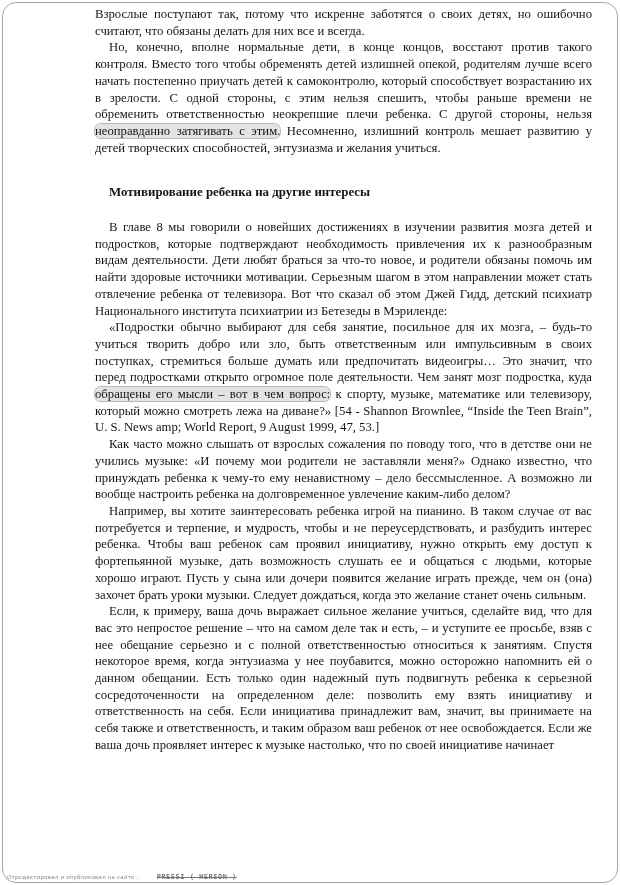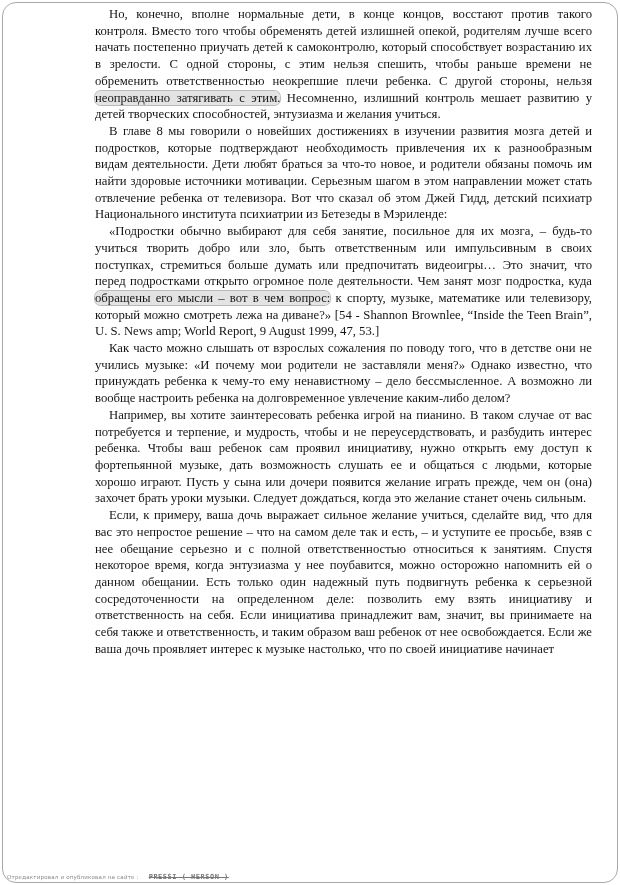--- a/index.html
+++ b/index.html
@@ -40,21 +40,21 @@
     background:#e3e3e3;
     box-shadow:0 0 0 1px #b9b9b9;
     border-radius:6px;
   }
   .watermark {
     position:absolute;
     left:7px;
     bottom:4px;
     display:flex;
     align-items:center;
-    gap:10px;
+    gap:18px;
     color:#8a8a8a;
     white-space:nowrap;
   }
   .wm-text {
     font-size:5.5px;
     font-family:"DejaVu Sans", sans-serif;
     letter-spacing:0.2px;
   }
   .wm-brand {
     font-size:7px;
@@ -64,21 +64,23 @@
     letter-spacing:0.5px;
     text-decoration:line-through;
   }
 </style>
 </head>
 <body>
 
 <div class="page-frame"></div>
 
 <div class="content">
+    <p class="para"><span>Взрослые поступают так, потому что искренне заботятся о своих детях, но ошибочно считают, что обязаны делать для них все и всегда.</span></p>
     <p class="para indent"><span>Но, конечно, вполне нормальные дети, в конце концов, восстают против такого контроля. Вместо того чтобы обременять детей излишней опекой, родителям лучше всего начать постепенно приучать детей к самоконтролю, который способствует возрастанию их в зрелости. С одной стороны, с этим нельзя спешить, чтобы раньше времени не обременить ответственностью неокрепшие плечи ребенка. С другой стороны, нельзя </span><span class="hl">неоправданно затягивать с этим.</span><span> Несомненно, излишний контроль мешает развитию у детей творческих способностей, энтузиазма и желания учиться.</span></p>
+    <h2 class="heading">Мотивирование ребенка на другие интересы</h2>
     <p class="para indent"><span>В главе 8 мы говорили о новейших достижениях в изучении развития мозга детей и подростков, которые подтверждают необходимость привлечения их к разнообразным видам деятельности. Дети любят браться за что-то новое, и родители обязаны помочь им найти здоровые источники мотивации. Серьезным шагом в этом направлении может стать отвлечение ребенка от телевизора. Вот что сказал об этом Джей Гидд, детский психиатр Национального института психиатрии из Бетезеды в Мэриленде:</span></p>
     <p class="para indent"><span>«Подростки обычно выбирают для себя занятие, посильное для их мозга, – будь-то учиться творить добро или зло, быть ответственным или импульсивным в своих поступках, стремиться больше думать или предпочитать видеоигры… Это значит, что перед подростками открыто огромное поле деятельности. Чем занят мозг подростка, куда </span><span class="hl">обращены его мысли – вот в чем вопрос:</span><span> к спорту, музыке, математике или телевизору, который можно смотреть лежа на диване?» [54 - Shannon Brownlee, “Inside the Teen Brain”, U. S. News amp; World Report, 9 August 1999, 47, 53.]</span></p>
     <p class="para indent"><span>Как часто можно слышать от взрослых сожаления по поводу того, что в детстве они не учились музыке: «И почему мои родители не заставляли меня?» Однако известно, что принуждать ребенка к чему-то ему ненавистному – дело бессмысленное. А возможно ли вообще настроить ребенка на долговременное увлечение каким-либо делом?</span></p>
     <p class="para indent"><span>Например, вы хотите заинтересовать ребенка игрой на пианино. В таком случае от вас потребуется и терпение, и мудрость, чтобы и не переусердствовать, и разбудить интерес ребенка. Чтобы ваш ребенок сам проявил инициативу, нужно открыть ему доступ к фортепьянной музыке, дать возможность слушать ее и общаться с людьми, которые хорошо играют. Пусть у сына или дочери появится желание играть прежде, чем он (она) захочет брать уроки музыки. Следует дождаться, когда это желание станет очень сильным.</span></p>
     <p class="para indent"><span>Если, к примеру, ваша дочь выражает сильное желание учиться, сделайте вид, что для вас это непростое решение – что на самом деле так и есть, – и уступите ее просьбе, взяв с нее обещание серьезно и с полной ответственностью относиться к занятиям. Спустя некоторое время, когда энтузиазма у нее поубавится, можно осторожно напомнить ей о данном обещании. Есть только один надежный путь подвигнуть ребенка к серьезной сосредоточенности на определенном деле: позволить ему взять инициативу и ответственность на себя. Если инициатива принадлежит вам, значит, вы принимаете на себя также и ответственность, и таким образом ваш ребенок от нее освобождается. Если же ваша дочь проявляет интерес к музыке настолько, что по своей инициативе начинает</span></p>
   </div>
 
 <div class="watermark">
   <span class="wm-text">Отредактировал и опубликовал на сайте :</span>
   <span class="wm-brand">PRESSI ( HERSON )</span>

